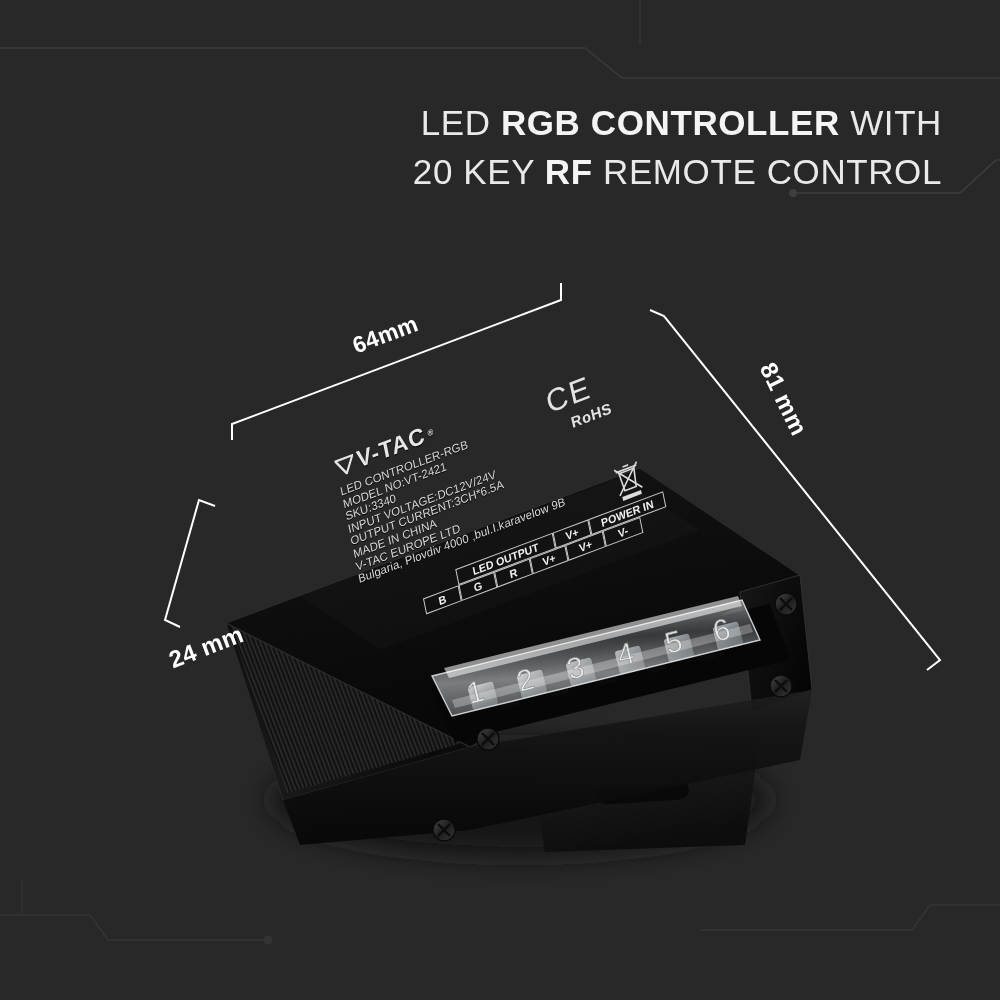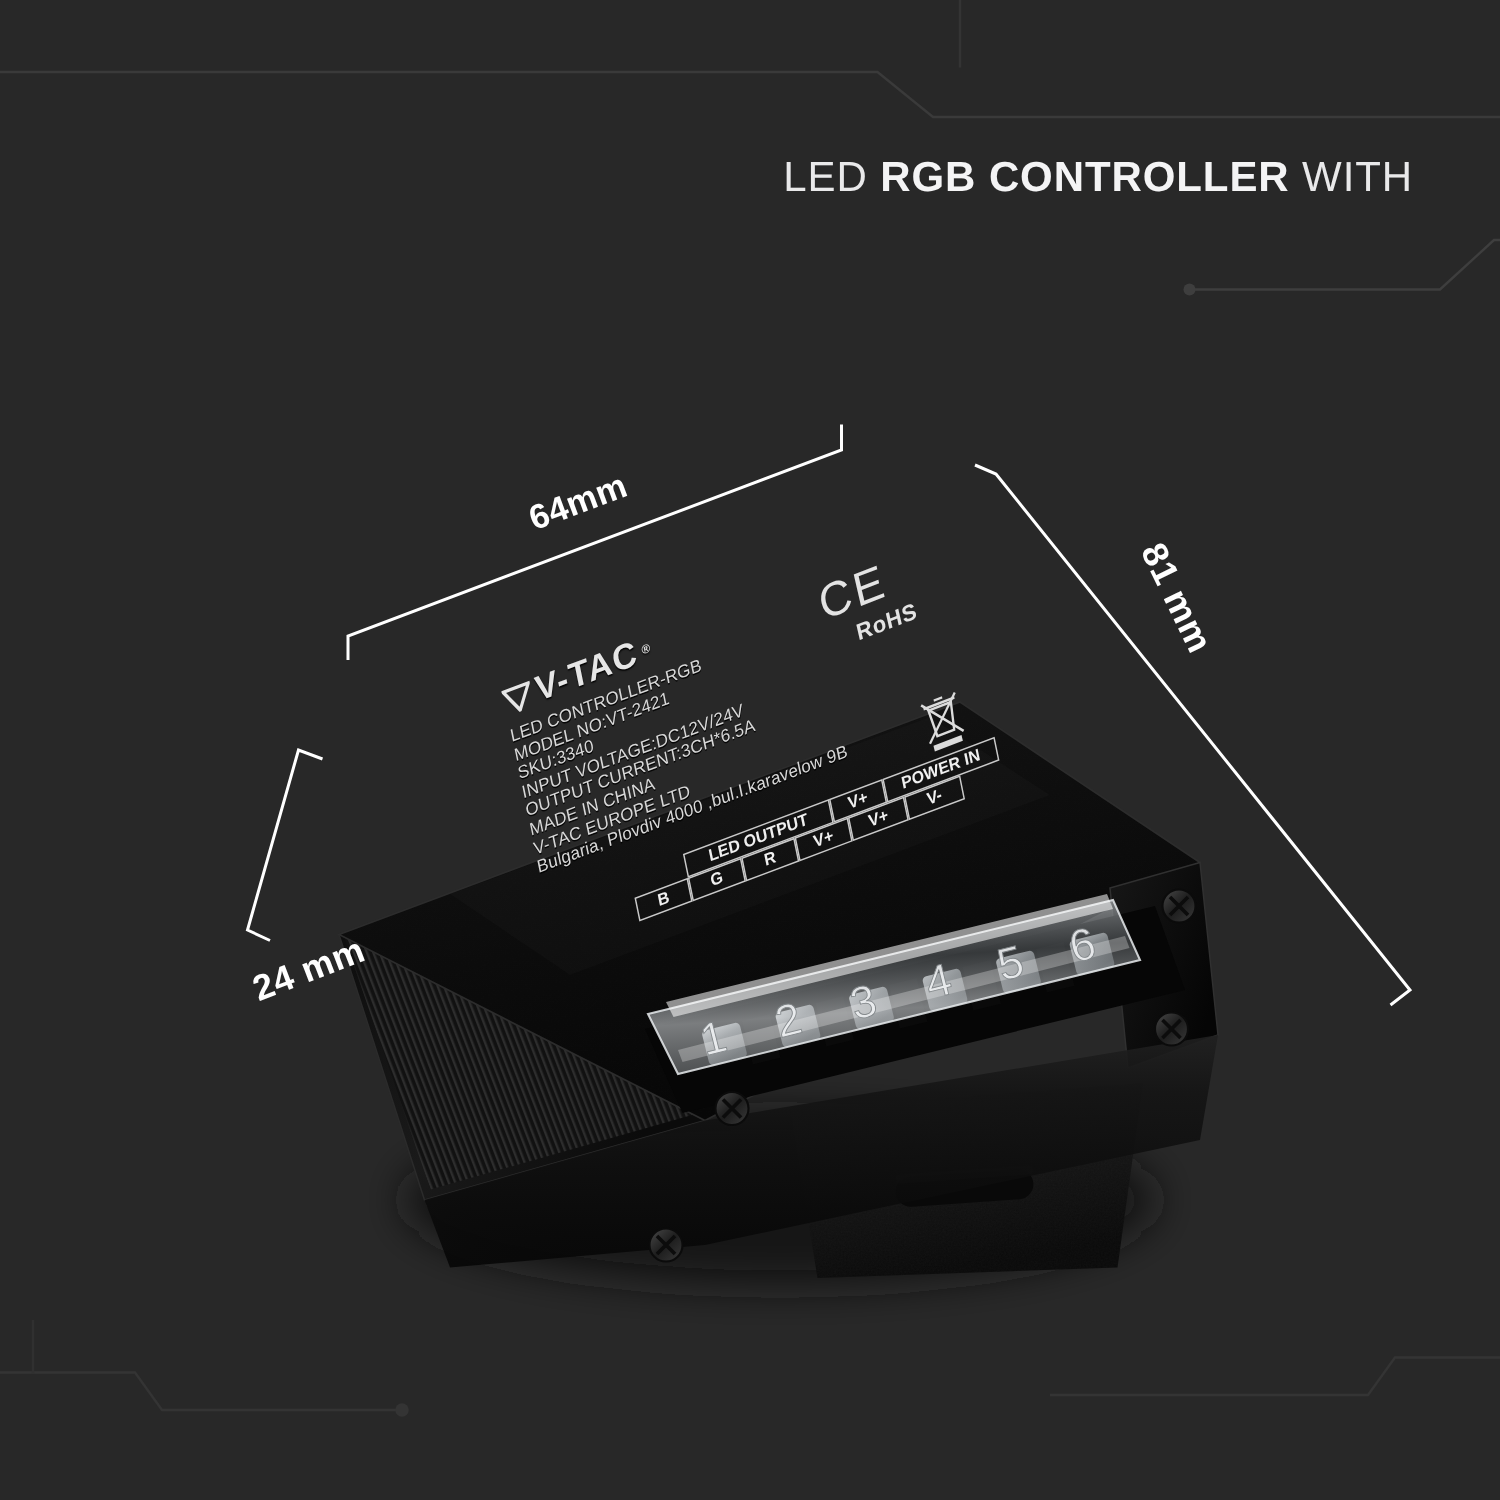--- a/index.html
+++ b/index.html
@@ -24,21 +24,21 @@
   .headline{
     position:absolute;
     right:58px;
     top:98px;
     text-align:right;
     line-height:1.40;
     letter-spacing:0.6px;
   }
   .headline .ln{
     display:block;
-    font-size:28px;
+    font-size:35px;
     color:#e9e9ea;
     font-weight:400;
     white-space:nowrap;
   }
   .headline .b{ font-weight:700; color:#f4f4f5; }
 
   
   .dims{ position:absolute; inset:0; pointer-events:none; }
   .dimlabel{
     position:absolute;
@@ -141,20 +141,21 @@
     </g>
     <circle cx="268" cy="940" r="4.5" fill="#343434"></circle>
     <g fill="none" stroke="#343434" stroke-width="1.6">
 
       <path d="M 1005 905 L 930 905 L 912 930 L 700 930"></path>
     </g>
   </svg>
 
   <div class="headline nosel">
     <span class="ln"><span>LED </span><span class="b">RGB CONTROLLER</span><span> WITH</span></span>
+    <span class="ln"><span>20 KEY </span><span class="b">RF</span><span> REMOTE CONTROL</span></span>
   </div>
 
   <svg id="product" viewBox="0 0 1000 1000">
     <defs>
       <linearGradient id="topFace" x1="0" y1="0" x2="0.35" y2="1">
         <stop offset="0%" stop-color="#151515"></stop>
         <stop offset="45%" stop-color="#0e0e0e"></stop>
         <stop offset="100%" stop-color="#070707"></stop>
       </linearGradient>
       <linearGradient id="leftFace" x1="0" y1="0" x2="1" y2="0.4">

